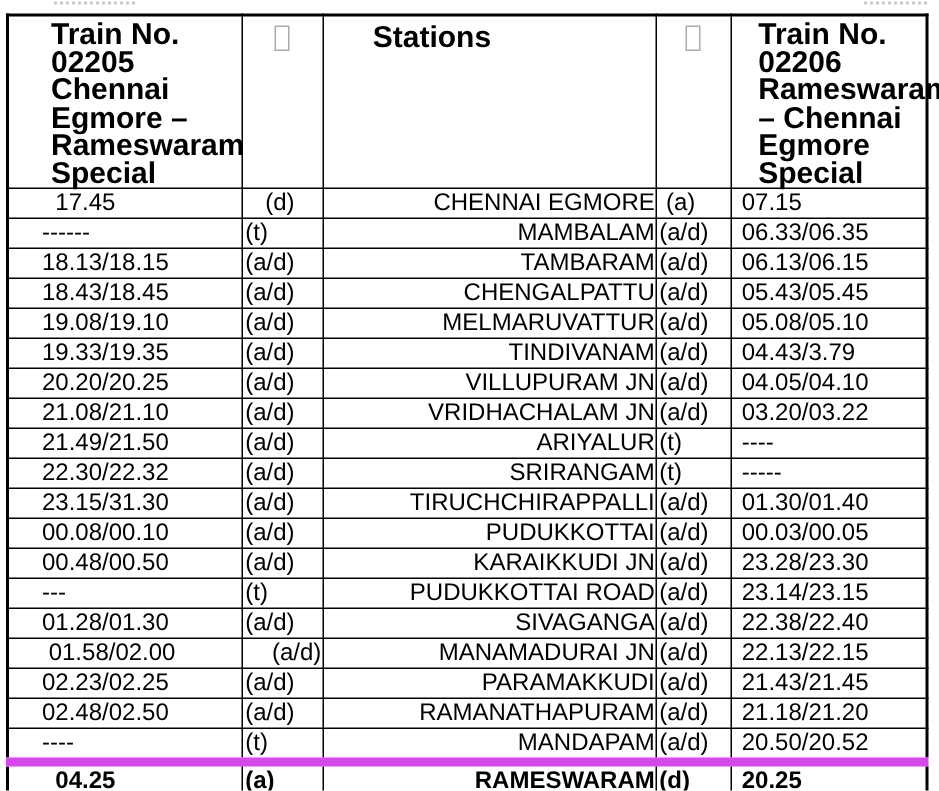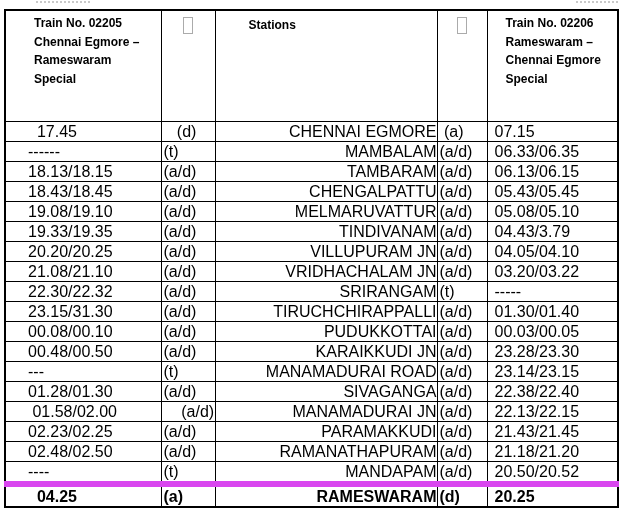--- a/index.html
+++ b/index.html
@@ -23,21 +23,21 @@
     width: 613px;
     border-collapse: collapse;
     table-layout: fixed;
     border: 2px solid #000000;
   }
   th, td { border: 1px solid #000000; }
 
   thead tr { height: 111px; }
   th {
     font-weight: bold;
-    font-size: 12px;
+    font-size: 20px;
     line-height: 18.5px;
     text-align: left;
     vertical-align: top;
     padding: 3px 0 0 0;
   }
   th.c1 { padding-left: 28px; padding-right: 20px; }
   th.c2, th.c4 { text-align: center; padding-top: 4px; }
   th.c3 { padding-left: 33px; padding-top: 5px; }
   th.c5 { padding-left: 18px; padding-right: 8px; }
 
@@ -143,20 +143,27 @@
         <td class="c5">04.05/04.10</td>
       </tr>
       <tr>
         <td class="c1">21.08/21.10</td>
         <td class="c2">(a/d)</td>
         <td class="c3">VRIDHACHALAM JN</td>
         <td class="c4">(a/d)</td>
         <td class="c5">03.20/03.22</td>
       </tr>
       <tr>
+        <td class="c1">21.49/21.50</td>
+        <td class="c2">(a/d)</td>
+        <td class="c3">ARIYALUR</td>
+        <td class="c4">(t)</td>
+        <td class="c5">----</td>
+      </tr>
+      <tr>
         <td class="c1">22.30/22.32</td>
         <td class="c2">(a/d)</td>
         <td class="c3">SRIRANGAM</td>
         <td class="c4">(t)</td>
         <td class="c5">-----</td>
       </tr>
       <tr>
         <td class="c1">23.15/31.30</td>
         <td class="c2">(a/d)</td>
         <td class="c3">TIRUCHCHIRAPPALLI</td>
@@ -173,21 +180,21 @@
       <tr>
         <td class="c1">00.48/00.50</td>
         <td class="c2">(a/d)</td>
         <td class="c3">KARAIKKUDI JN</td>
         <td class="c4">(a/d)</td>
         <td class="c5">23.28/23.30</td>
       </tr>
       <tr>
         <td class="c1">---</td>
         <td class="c2">(t)</td>
-        <td class="c3">MANAMADURAI ROAD</td>
+        <td class="c3">PUDUKKOTTAI ROAD</td>
         <td class="c4">(a/d)</td>
         <td class="c5">23.14/23.15</td>
       </tr>
       <tr>
         <td class="c1">01.28/01.30</td>
         <td class="c2">(a/d)</td>
         <td class="c3">SIVAGANGA</td>
         <td class="c4">(a/d)</td>
         <td class="c5">22.38/22.40</td>
       </tr>

